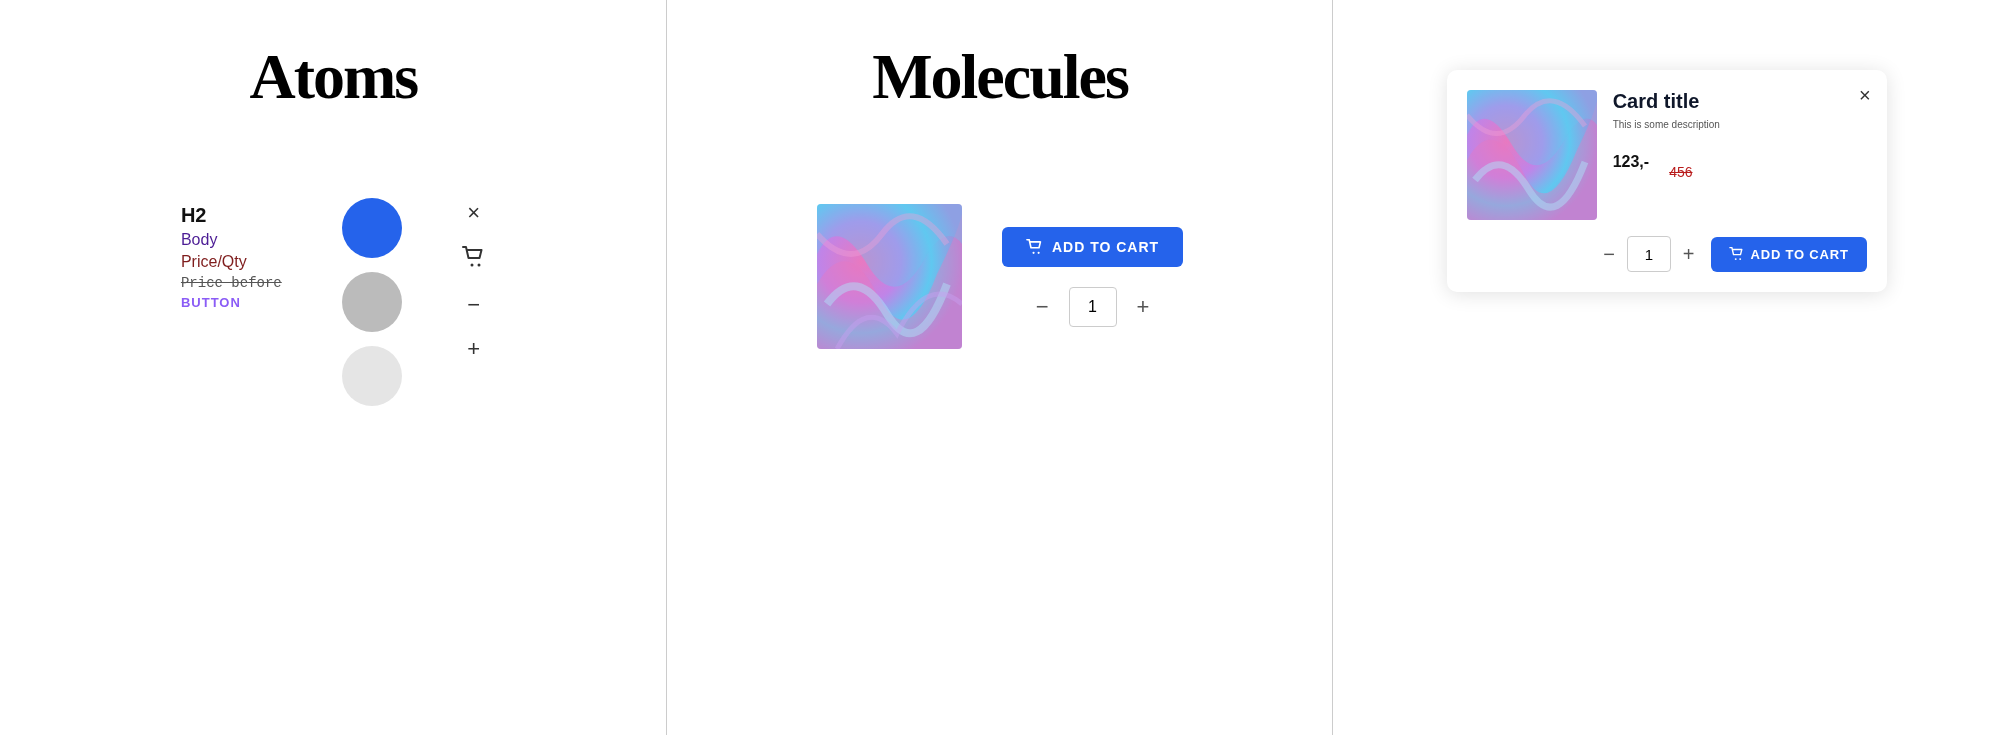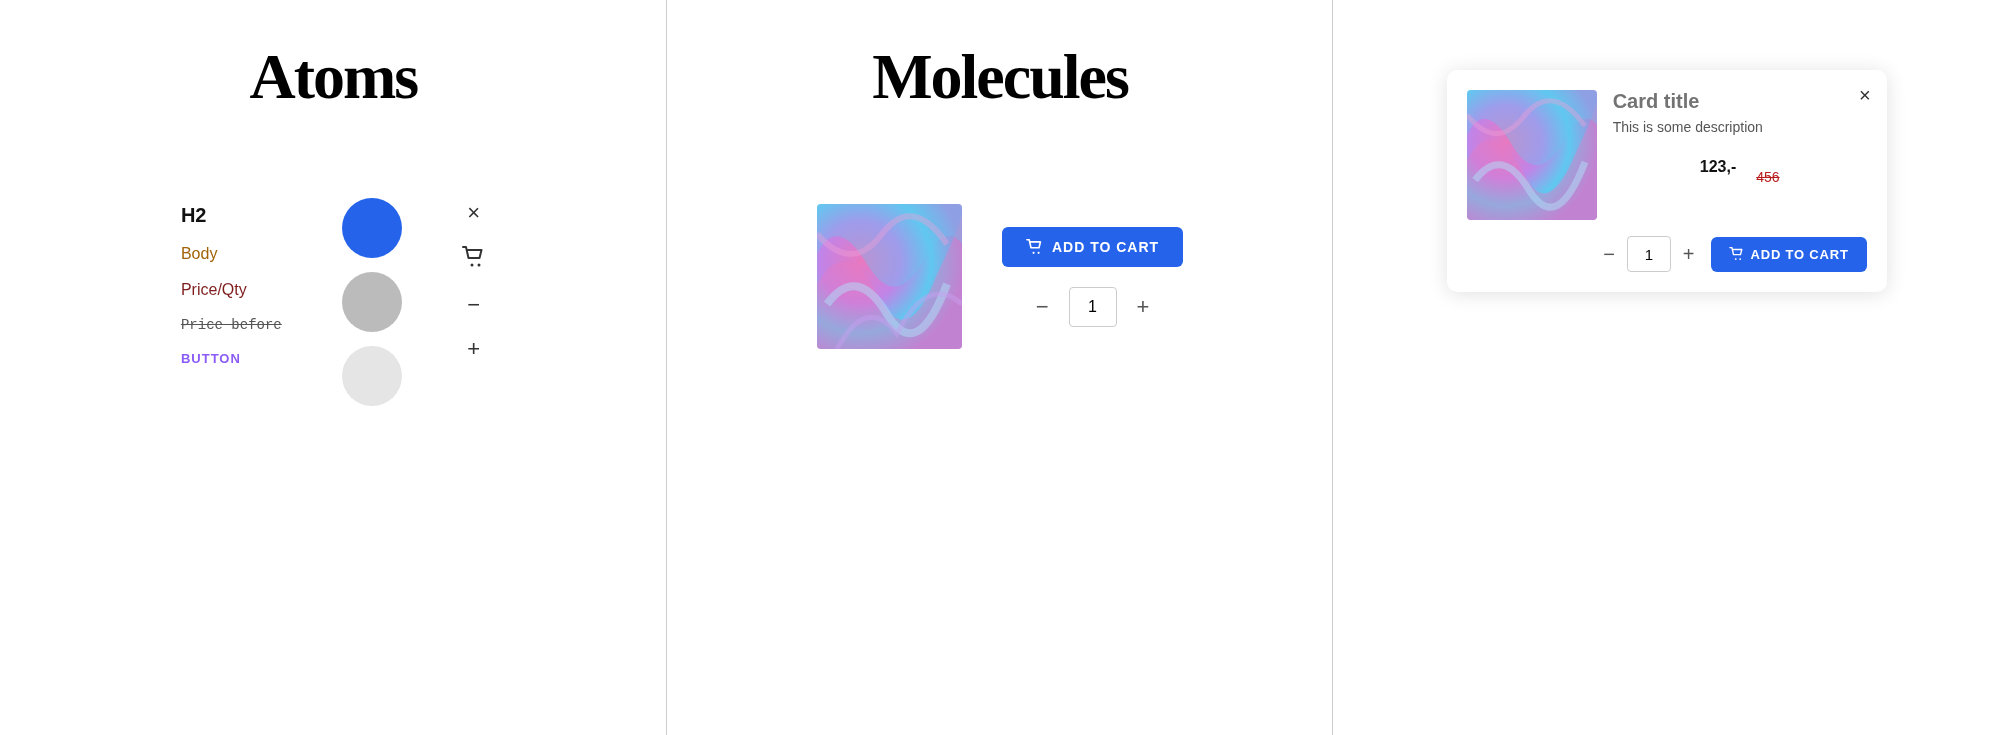--- a/index.html
+++ b/index.html
@@ -43,34 +43,34 @@
       display: flex;
       flex-direction: row;
       align-items: flex-start;
       gap: 60px;
       margin-top: 20px;
     }
 
     .atoms-labels {
       display: flex;
       flex-direction: column;
-      gap: 18px;
+      gap: 4px;
       margin-top: 10px;
     }
 
     .atom-label-h2 {
       font-size: 20px;
       font-weight: 700;
       color: #111;
     }
 
     .atom-label-body {
       font-size: 16px;
       font-weight: 400;
-      color: #a16207;
+      color: #4c1d95;
     }
 
     .atom-label-priceqty {
       font-size: 16px;
       font-weight: 400;
       color: #7f1d1d;
     }
 
     .atom-label-pricebefore {
       font-size: 14px;
@@ -244,31 +244,31 @@
     .card-info {
       flex: 1;
       display: flex;
       flex-direction: column;
       gap: 6px;
     }
 
     .card-title {
       font-size: 20px;
       font-weight: 700;
-      color: #737373;
+      color: #0f172a;
     }
 
     .card-description {
-      font-size: 14px;
+      font-size: 10px;
       color: #555;
     }
 
     .card-price-row {
       display: flex;
-      justify-content: center;
+      justify-content: flex-start;
       align-items: center;
       gap: 20px;
       margin-top: 8px;
     }
 
     .card-price-current {
       font-size: 16px;
       font-weight: 600;
       color: #111;
     }

